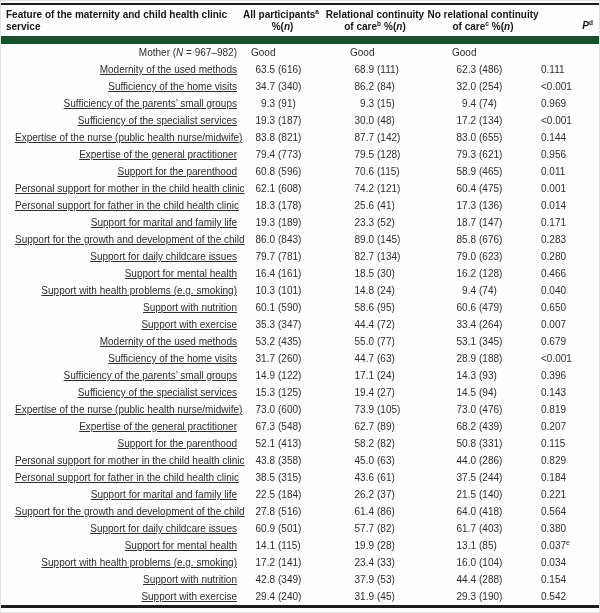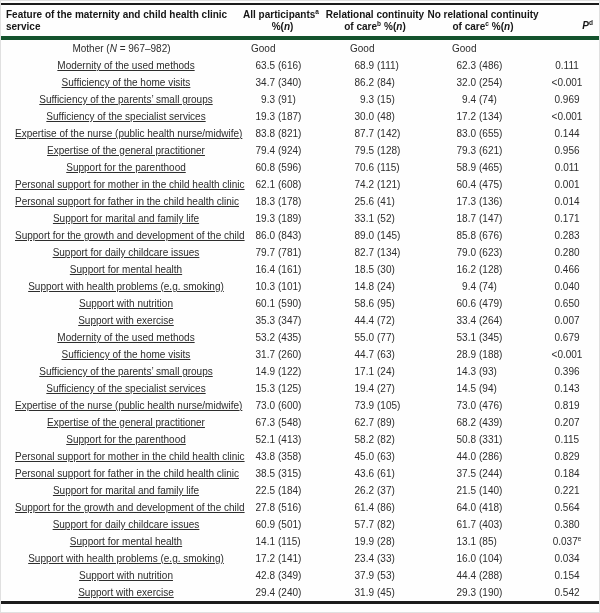--- a/index.html
+++ b/index.html
@@ -10,38 +10,38 @@
     color: #2d2d2d; overflow: hidden; padding-top: 2px;
   }
   table.clinic {
     width: 598px; border-collapse: collapse; table-layout: fixed;
     border-top: 2px solid #1c1c1c; border-bottom: 3px solid #1c1c1c;
     font-size: 10px;
   }
   col.c1 { width: 236px; } col.c2 { width: 88px; } col.c3 { width: 100px; }
   col.c4 { width: 116px; } col.c5 { width: 58px; }
   thead th {
-    border-bottom: 4px solid #14532d; font-weight: bold; color: #161616;
+    border-bottom: 8px solid #14532d; font-weight: bold; color: #161616;
     padding: 4px 0 3px 0; line-height: 12px; vertical-align: middle;
     white-space: nowrap;
   }
   th.h-feature { text-align: left; padding-left: 5px; }
   th.h-val { text-align: center; }
   th.h-p { text-align: right; padding-right: 6px; vertical-align: bottom; padding-bottom: 4px; }
   sup { font-size: 6.5px; line-height: 0; vertical-align: super; }
   tbody td { height: 17px; line-height: 17px; padding: 0; white-space: nowrap; }
-  td.feature-cell { text-align: center; padding-left: 5px; }
+  td.feature-cell { text-align: right; padding-left: 5px; }
   tr.item-row td.feature-cell { padding-left: 14px; text-decoration: underline; }
   td.val-cell { text-align: left; }
   td.c-all { padding-left: 14px; }
   td.c-rc  { padding-left: 25px; }
   td.c-nrc { padding-left: 27px; }
   .pct { display: inline-block; min-width: 24px; text-align: right; }
   .npart { display: inline-block; margin-left: 3px; text-align: left; }
-  td.p-cell { text-align: center; padding-right: 6px; }
+  td.p-cell { text-align: left; padding-right: 6px; }
   .nvar, .unit-var, .p-symbol { font-style: italic; }
   .unit { margin-left: 3px; }
 </style>
 </head>
 <body>
 
 <div class="page">
   <table class="clinic">
     <colgroup>
       <col class="c1">
@@ -117,21 +117,21 @@
   <tr class="item-row">
     <td class="feature-cell">Expertise of the nurse (public health nurse/midwife)</td>
     <td class="val-cell c-all"><span class="pct">83.8</span><span class="npart">(821)</span></td>
     <td class="val-cell c-rc"><span class="pct">87.7</span><span class="npart">(142)</span></td>
     <td class="val-cell c-nrc"><span class="pct">83.0</span><span class="npart">(655)</span></td>
     <td class="p-cell"><span class="pv">0.144</span><sup class="psup"></sup></td>
   </tr>
 
   <tr class="item-row">
     <td class="feature-cell">Expertise of the general practitioner</td>
-    <td class="val-cell c-all"><span class="pct">79.4</span><span class="npart">(924)</span></td>
+    <td class="val-cell c-all"><span class="pct">79.4</span><span class="npart">(773)</span></td>
     <td class="val-cell c-rc"><span class="pct">79.5</span><span class="npart">(128)</span></td>
     <td class="val-cell c-nrc"><span class="pct">79.3</span><span class="npart">(621)</span></td>
     <td class="p-cell"><span class="pv">0.956</span><sup class="psup"></sup></td>
   </tr>
 
   <tr class="item-row">
     <td class="feature-cell">Support for the parenthood</td>
     <td class="val-cell c-all"><span class="pct">60.8</span><span class="npart">(596)</span></td>
     <td class="val-cell c-rc"><span class="pct">70.6</span><span class="npart">(115)</span></td>
     <td class="val-cell c-nrc"><span class="pct">58.9</span><span class="npart">(465)</span></td>
@@ -150,21 +150,21 @@
     <td class="feature-cell">Personal support for father in the child health clinic</td>
     <td class="val-cell c-all"><span class="pct">18.3</span><span class="npart">(178)</span></td>
     <td class="val-cell c-rc"><span class="pct">25.6</span><span class="npart">(41)</span></td>
     <td class="val-cell c-nrc"><span class="pct">17.3</span><span class="npart">(136)</span></td>
     <td class="p-cell"><span class="pv">0.014</span><sup class="psup"></sup></td>
   </tr>
 
   <tr class="item-row">
     <td class="feature-cell">Support for marital and family life</td>
     <td class="val-cell c-all"><span class="pct">19.3</span><span class="npart">(189)</span></td>
-    <td class="val-cell c-rc"><span class="pct">33.1</span><span class="npart">(52)</span></td>
+    <td class="val-cell c-rc"><span class="pct">23.3</span><span class="npart">(52)</span></td>
     <td class="val-cell c-nrc"><span class="pct">18.7</span><span class="npart">(147)</span></td>
     <td class="p-cell"><span class="pv">0.171</span><sup class="psup"></sup></td>
   </tr>
 
   <tr class="item-row">
     <td class="feature-cell">Support for the growth and development of the child</td>
     <td class="val-cell c-all"><span class="pct">86.0</span><span class="npart">(843)</span></td>
     <td class="val-cell c-rc"><span class="pct">89.0</span><span class="npart">(145)</span></td>
     <td class="val-cell c-nrc"><span class="pct">85.8</span><span class="npart">(676)</span></td>
     <td class="p-cell"><span class="pv">0.283</span><sup class="psup"></sup></td>

